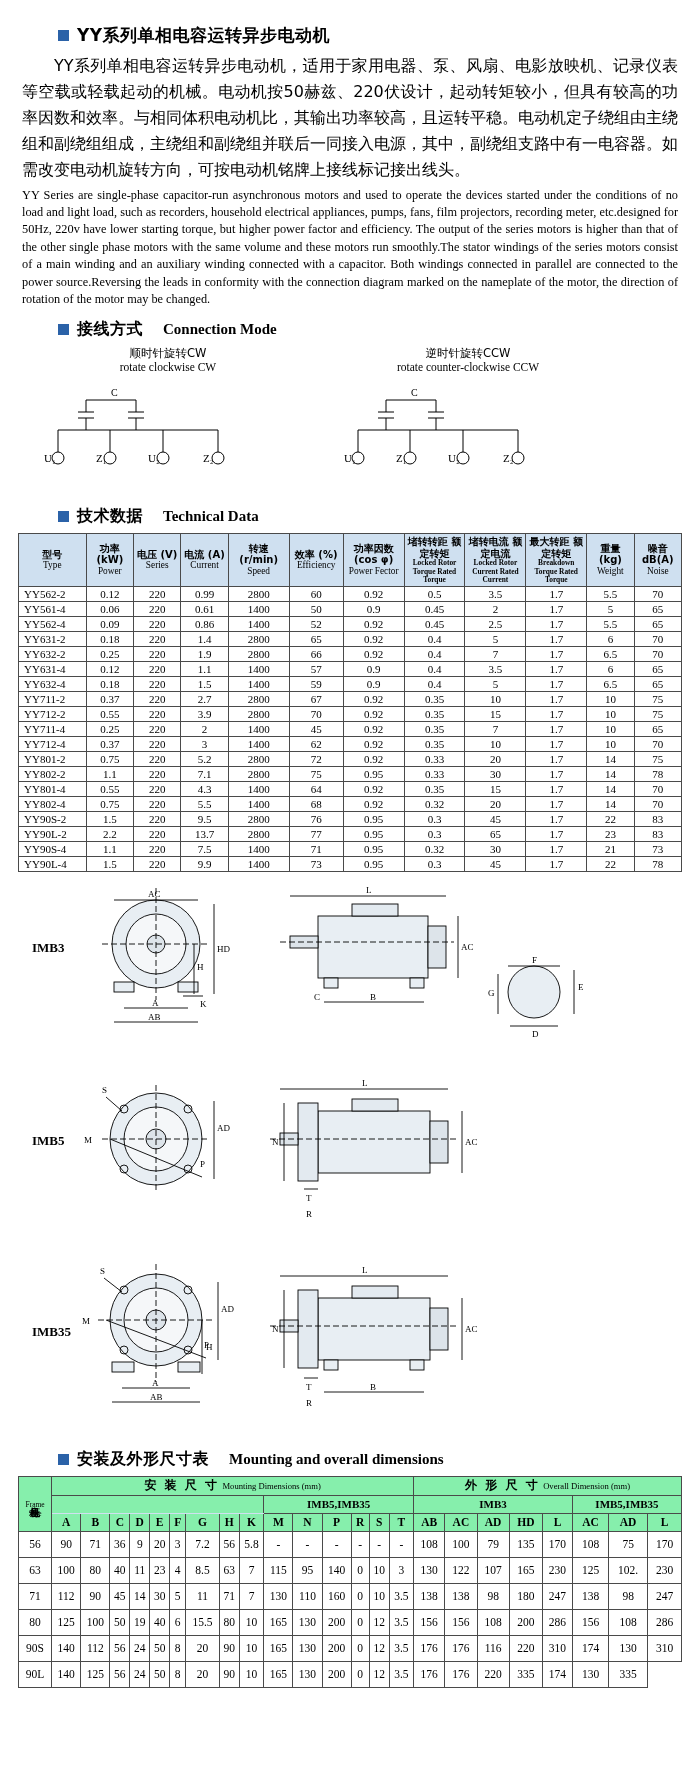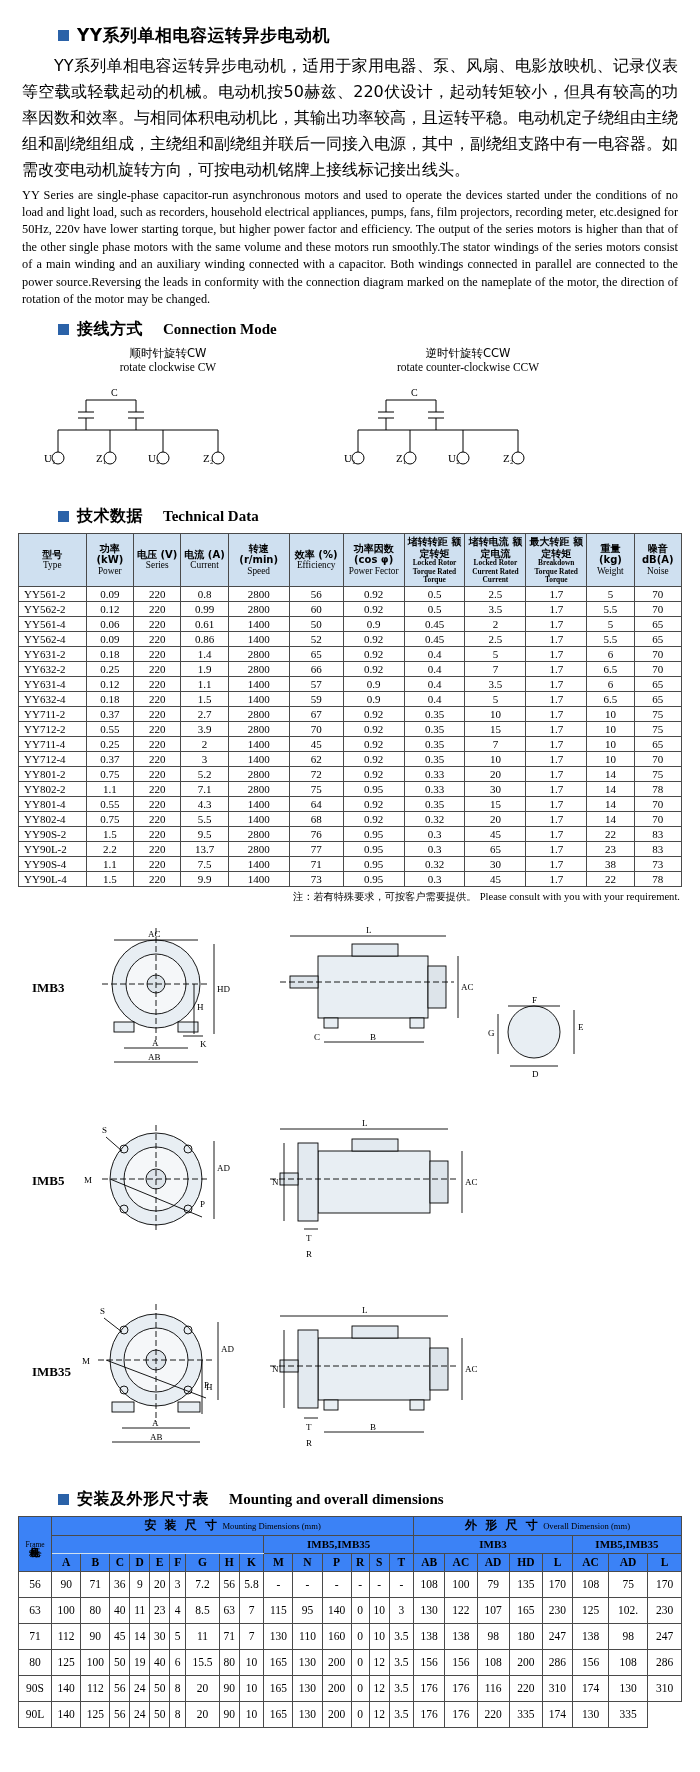--- a/index.html
+++ b/index.html
@@ -80,21 +80,21 @@
 
   
   .draw-block { margin: 2px 0 4px 0; position: relative; }
 
   
   table.mount { border-collapse: collapse; width: 100%; margin-top: 2px; }
   table.mount th, table.mount td {
     border: 1px solid #4a4a4a; text-align: center; padding: 0;
   }
   table.mount th {
-    background: #3b82f6;
+    background: #86efac;
     font-family: "DejaVu Sans", sans-serif;
     font-size: 10px; line-height: 1.15; padding: 2px 1px;
   }
   table.mount th .en {
     font-family: "Liberation Serif", serif;
     font-size: 8.6px; font-weight: normal;
   }
   table.mount th.lat {
     font-family: "Liberation Serif", serif; font-size: 11.5px; font-weight: bold;
   }
@@ -259,34 +259,20 @@
         </th>
         <th style="width:7%">
           <span>噪音</span>
           <span>dB(A)</span>
           <span class="en">Noise</span>
         </th>
       </tr>
     </thead>
     <tbody id="tech-body">
         <tr>
-          <td class="type">YY561-2</td>
-          <td>0.09</td>
-          <td>220</td>
-          <td>0.8</td>
-          <td>2800</td>
-          <td>56</td>
-          <td>0.92</td>
-          <td>0.5</td>
-          <td>2.5</td>
-          <td>1.7</td>
-          <td>5</td>
-          <td>70</td>
-        </tr>
-        <tr>
           <td class="type">YY562-2</td>
           <td>0.12</td>
           <td>220</td>
           <td>0.99</td>
           <td>2800</td>
           <td>60</td>
           <td>0.92</td>
           <td>0.5</td>
           <td>3.5</td>
           <td>1.7</td>
@@ -521,44 +507,40 @@
           <td class="type">YY90S-4</td>
           <td>1.1</td>
           <td>220</td>
           <td>7.5</td>
           <td>1400</td>
           <td>71</td>
           <td>0.95</td>
           <td>0.32</td>
           <td>30</td>
           <td>1.7</td>
-          <td>38</td>
+          <td>21</td>
           <td>73</td>
         </tr>
         <tr>
           <td class="type">YY90L-4</td>
           <td>1.5</td>
           <td>220</td>
           <td>9.9</td>
           <td>1400</td>
           <td>73</td>
           <td>0.95</td>
           <td>0.3</td>
           <td>45</td>
           <td>1.7</td>
           <td>22</td>
           <td>78</td>
         </tr>
       </tbody>
   </table>
 
-  <div class="note">
-    <span>注：若有特殊要求，可按客户需要提供。</span>
-    <span class="en">Please consult with you with your requirement.</span>
-  </div>
 
   <div>
 
     <div class="draw-block">
       <svg width="664" height="185" viewBox="0 0 664 185">
         <g stroke="#000" fill="none" stroke-width="0.9">
 
           <text x="14" y="78" font-size="13" font-weight="bold" font-family="Liberation Serif, serif" stroke="none" fill="#000">IMB3</text>
 
           <circle cx="138" cy="70" r="44" fill="#e8eef3"></circle>

